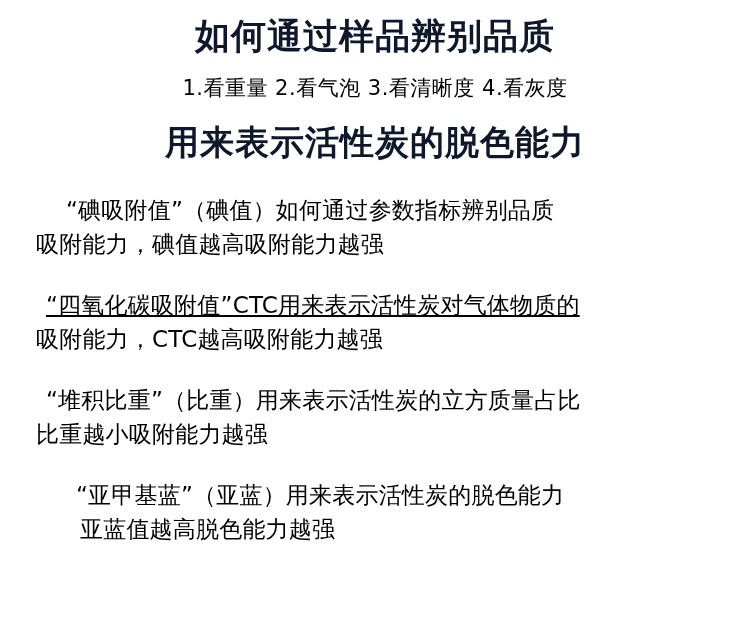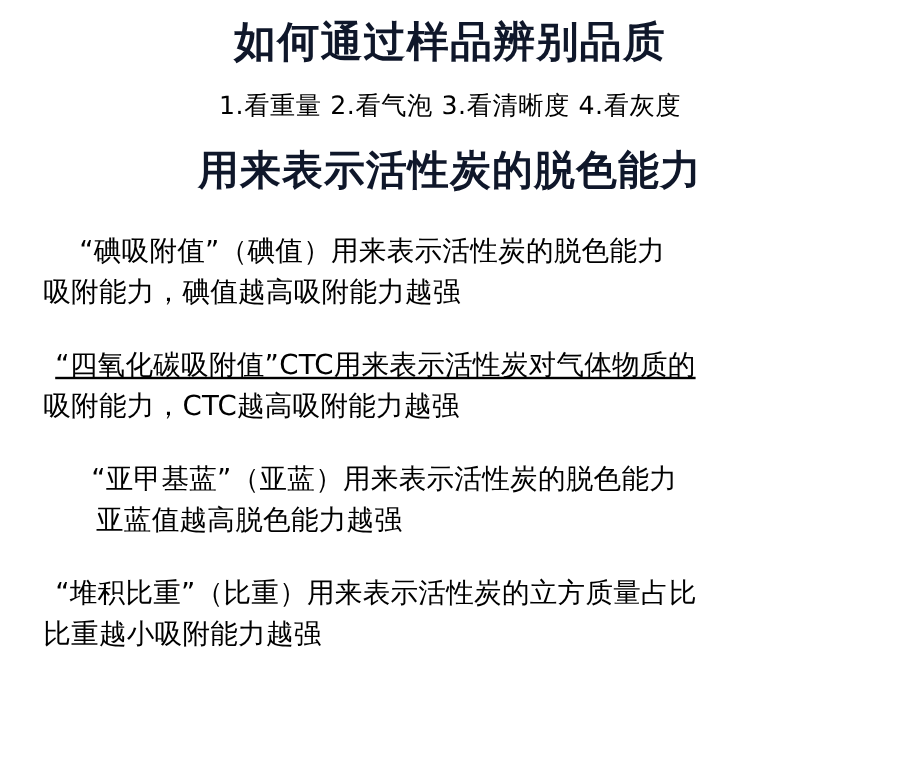--- a/index.html
+++ b/index.html
@@ -76,32 +76,32 @@
 
 <div class="page">
 
   <div class="heading heading-1">如何通过样品辨别品质</div>
 
   <div class="subheading">1.看重量 2.看气泡 3.看清晰度 4.看灰度</div>
 
   <div class="heading heading-2">用来表示活性炭的脱色能力</div>
 
   <div class="body-block blk-1">
-    <span class="line line-1">“碘吸附值”（碘值）用来表示活性炭的脱色能力</span>
+    <span class="line line-1">“碘吸附值”（碘值）如何通过参数指标辨别品质</span>
     <span class="line line-2">吸附能力，碘值越高吸附能力越强</span>
   </div>
 
   <div class="body-block blk-2">
     <span class="line line-1">“四氧化碳吸附值”CTC用来表示活性炭对气体物质的</span>
     <span class="line line-2">吸附能力，CTC越高吸附能力越强</span>
   </div>
 
+  <div class="body-block blk-4">
+    <span class="line line-1">“堆积比重”（比重）用来表示活性炭的立方质量占比</span>
+    <span class="line line-2">比重越小吸附能力越强</span>
+  </div>
+
   <div class="body-block blk-3">
     <span class="line line-1">“亚甲基蓝”（亚蓝）用来表示活性炭的脱色能力</span>
     <span class="line line-2">亚蓝值越高脱色能力越强</span>
   </div>
 
-  <div class="body-block blk-4">
-    <span class="line line-1">“堆积比重”（比重）用来表示活性炭的立方质量占比</span>
-    <span class="line line-2">比重越小吸附能力越强</span>
-  </div>
-
 </div>
 
 </body></html>

